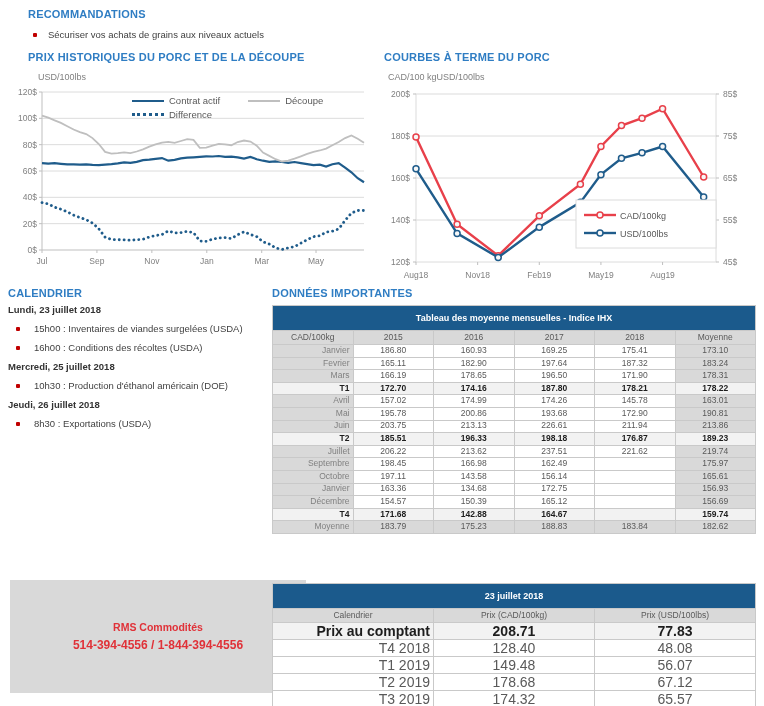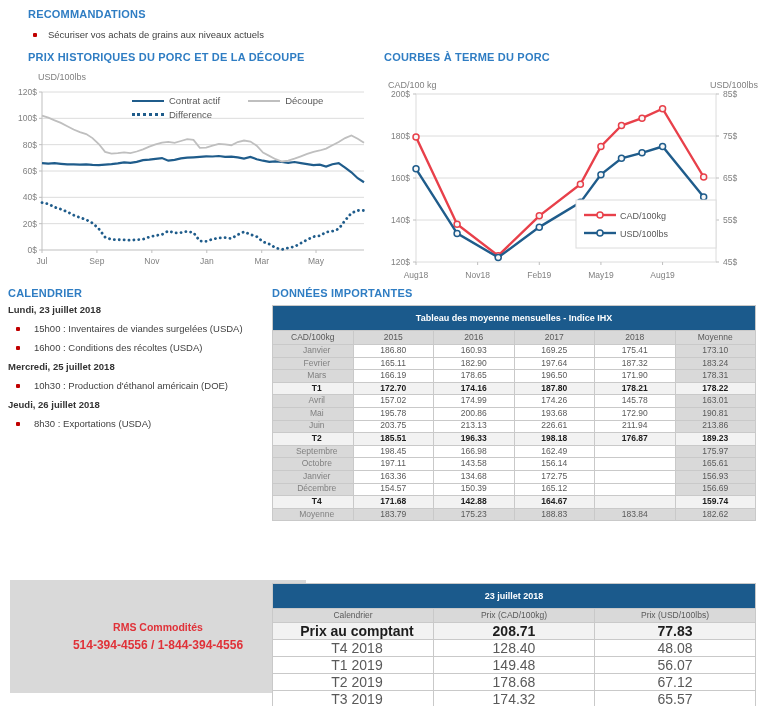--- a/index.html
+++ b/index.html
@@ -33,21 +33,21 @@
            display:flex;flex-direction:column;align-items:center;justify-content:center;gap:5px}
   .contact .name{color:var(--contact-red);font-weight:bold;font-size:10.5px}
   .contact .phone{color:var(--contact-red);font-weight:bold;font-size:12px}
   
   .tbl{border-collapse:collapse;table-layout:fixed;width:484px;font-size:8.5px;color:var(--text-gray)}
   .tbl th,.tbl td{border:1px solid #c9c9c9;padding:0 3px;line-height:1.15;text-align:center;overflow:hidden;white-space:nowrap}
   .tbl-title{background:var(--header-navy);color:#fff;font-size:9px;font-weight:bold;height:25px;border:1px solid var(--header-navy)}
   .colhead{background:var(--cell-gray);color:var(--text-gray);font-weight:normal;height:14px}
   #monthly-table td{height:12.6px}
   #daily-table td{height:15.5px;font-size:14px}
-  td.lbl{text-align:center;padding-left:11px}
+  td.lbl{text-align:right;padding-left:11px}
   .row-month td{background:#fff}
   .row-month td.lbl{background:var(--cell-gray);color:var(--muted)}
   .row-month td.moy{background:var(--cell-gray)}
   .row-quarter td{background:var(--stripe);font-weight:bold;color:#1d1d1d}
   .row-avg td{background:var(--cell-gray)}
   .row-avg td.lbl{color:var(--muted)}
   .row-spot td{background:var(--stripe);font-weight:bold;color:#1d1d1d}
   .row-normal td{background:#fff}
   svg text{font-family:"Liberation Sans",sans-serif}
   .tick{font-size:8.5px;fill:var(--muted)}
@@ -145,21 +145,21 @@
     </div>
   </div>
 
 <div class="abs contact">
   <div class="name">RMS Commodités</div>
   <div class="phone">514-394-4556 / 1-844-394-4556</div>
 </div>
 
 <div class="abs section-title" style="left:384px;top:51px">COURBES À TERME DU PORC</div>
 
-<div class="abs" style="left:388px;top:80px;width:370px;display:flex;justify-content:space-between">
+<div class="abs" style="left:388px;top:72px;width:370px;display:flex;">
   <span class="axis-label">CAD/100 kg</span>
   <span class="axis-label">USD/100lbs</span>
 </div>
 
 <svg id="chart2" class="abs" style="left:380px;top:84px" width="380" height="208">
     <rect x="36" y="10" width="300" height="168" fill="none" stroke="#dcdcdc"></rect>
     <line x1="33" y1="178" x2="36" y2="178" stroke="#bfbfbf"></line>
     <text x="30" y="181" text-anchor="end" class="tick">120$</text>
     <line x1="36" y1="136" x2="336" y2="136" stroke="#dcdcdc"></line>
     <line x1="33" y1="136" x2="36" y2="136" stroke="#bfbfbf"></line>
@@ -298,20 +298,28 @@
       </tr>
       <tr class="row-quarter">
         <td class="lbl">T2</td>
         <td>185.51</td>
         <td>196.33</td>
         <td>198.18</td>
         <td>176.87</td>
         <td class="moy">189.23</td>
       </tr>
       <tr class="row-month">
+        <td class="lbl">Juillet</td>
+        <td>206.22</td>
+        <td>213.62</td>
+        <td>237.51</td>
+        <td>221.62</td>
+        <td class="moy">219.74</td>
+      </tr>
+      <tr class="row-month">
         <td class="lbl">Septembre</td>
         <td>198.45</td>
         <td>166.98</td>
         <td>162.49</td>
         <td></td>
         <td class="moy">175.97</td>
       </tr>
       <tr class="row-month">
         <td class="lbl">Octobre</td>
         <td>197.11</td>

